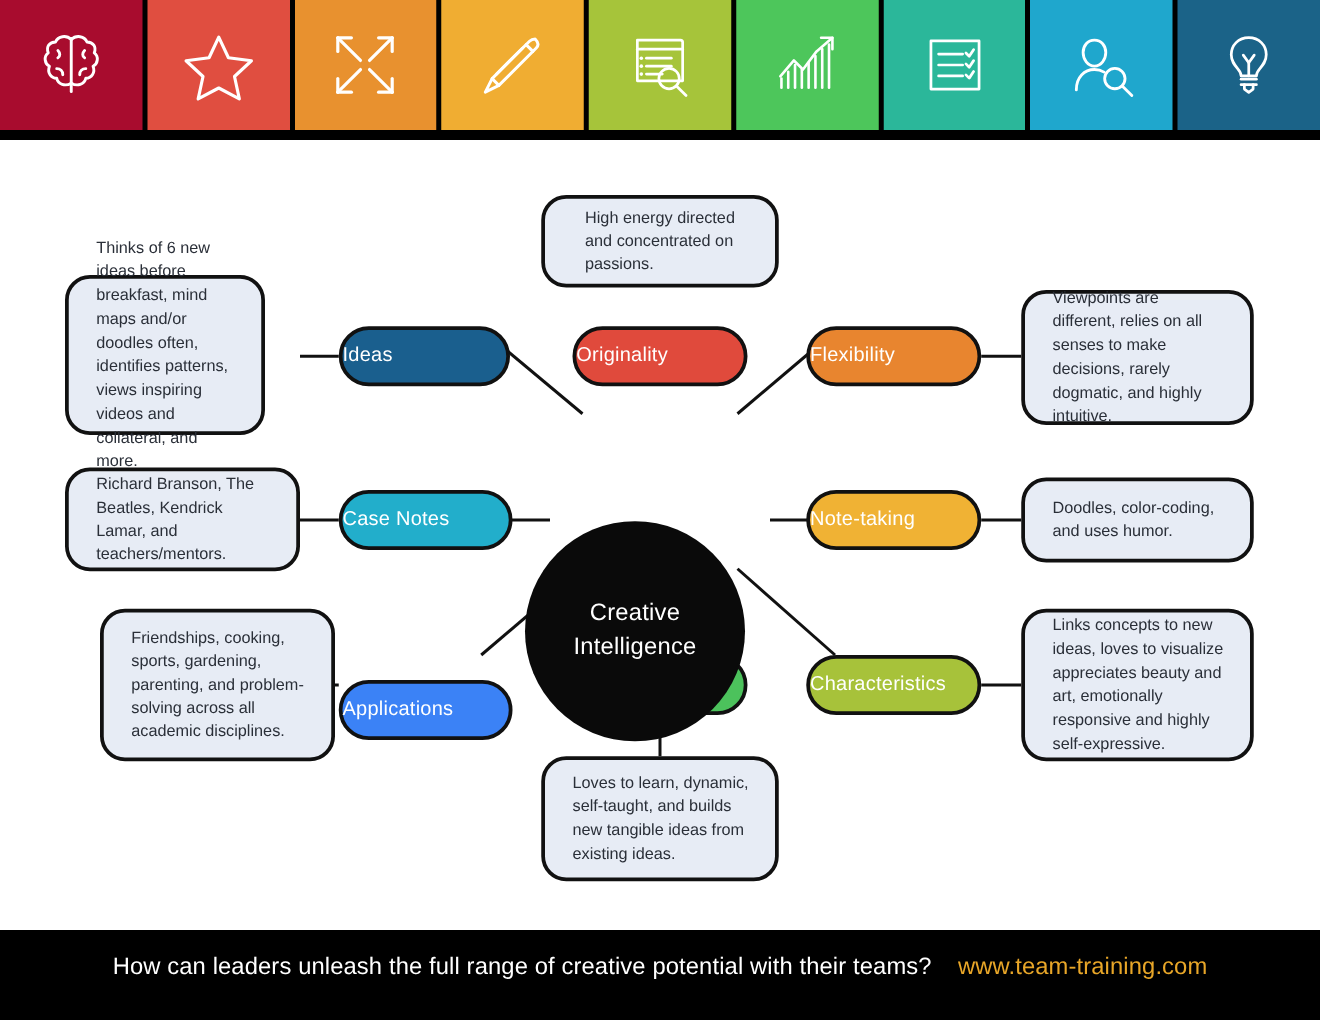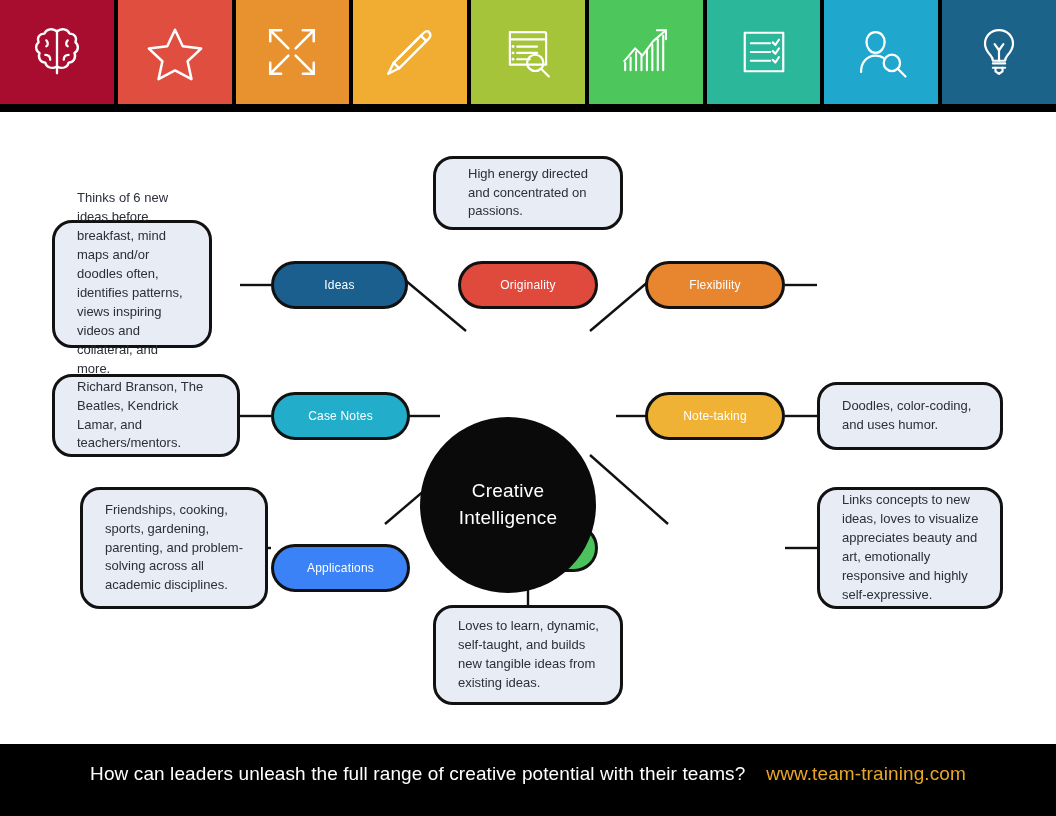--- a/index.html
+++ b/index.html
@@ -72,23 +72,22 @@
   }
 
   
   .pill {
     position: absolute;
     height: 48px;
     border-radius: 26px;
     border: 3px solid #111111;
     display: flex;
     align-items: center;
-    justify-content: center;
     color: #ffffff;
-    font-size: 12px;
+    font-size: 16px;
     letter-spacing: .2px;
     box-sizing: border-box;
     z-index: 3;
     white-space: nowrap;
   }
 
   
   .card {
     position: absolute;
     background: #e7ecf5;
@@ -312,29 +311,35 @@
     </div>
 
     <div class="pill" style="left:271px; top:412px; width:139px; background:#3b82f6;margin-top:20px;">
       <span>Applications</span>
     </div>
 
     <div class="pill" style="left:458px; top:412px; width:140px; background:#4cc25c;">
       <span>Expansion</span>
     </div>
 
+    <div class="pill" style="left:645px; top:412px; width:140px; background:#a7c23a;">
+      <span>Characteristics</span>
+    </div>
 
     <div class="card center-text" style="left:433px; top:44px; width:190px; height:74px;">
       <span>High energy directed and concentrated on passions.</span>
     </div>
 
     <div class="card" style="left:52px; top:108px; width:160px; height:128px;">
       <span>Thinks of 6 new ideas before breakfast, mind maps and/or doodles often, identifies patterns, views inspiring videos and collateral, and more.</span>
     </div>
 
+    <div class="card" style="left:817px; top:120px; width:186px; height:108px;">
+      <span>Viewpoints are different, relies on all senses to make decisions, rarely dogmatic, and highly intuitive.</span>
+    </div>
 
     <div class="card" style="left:52px; top:262px; width:188px; height:83px;">
       <span>Richard Branson, The Beatles, Kendrick Lamar, and teachers/mentors.</span>
     </div>
 
     <div class="card" style="left:817px; top:270px; width:186px; height:68px;">
       <span>Doodles, color-coding, and uses humor.</span>
     </div>
 
     <div class="card" style="left:52px; top:375px; width:188px; height:122px;margin-left:28px;">

